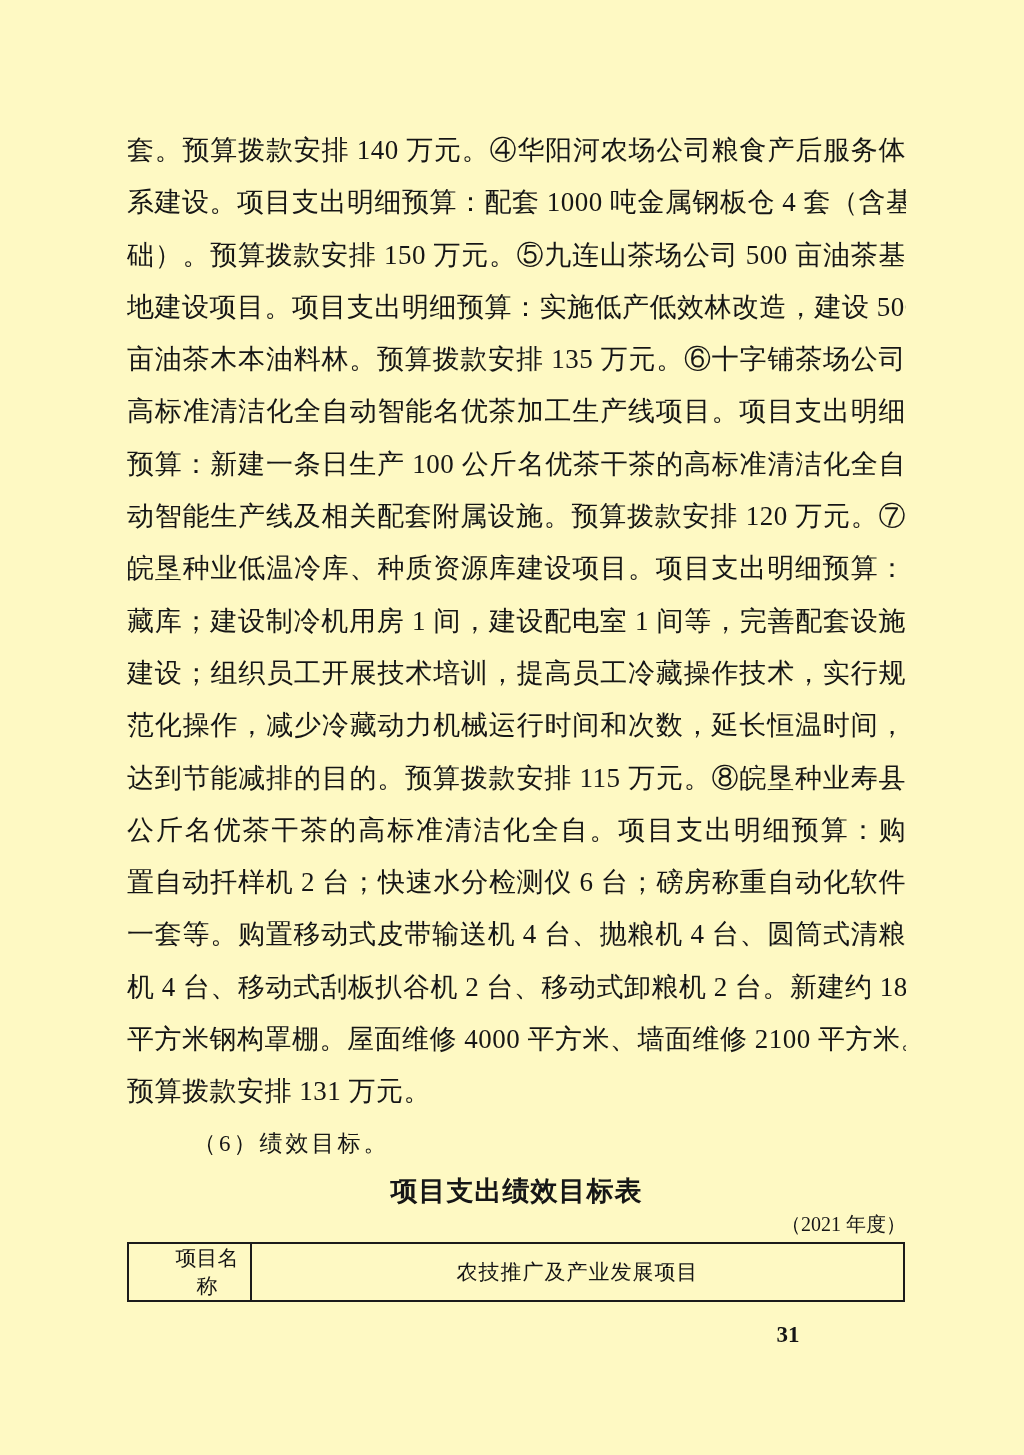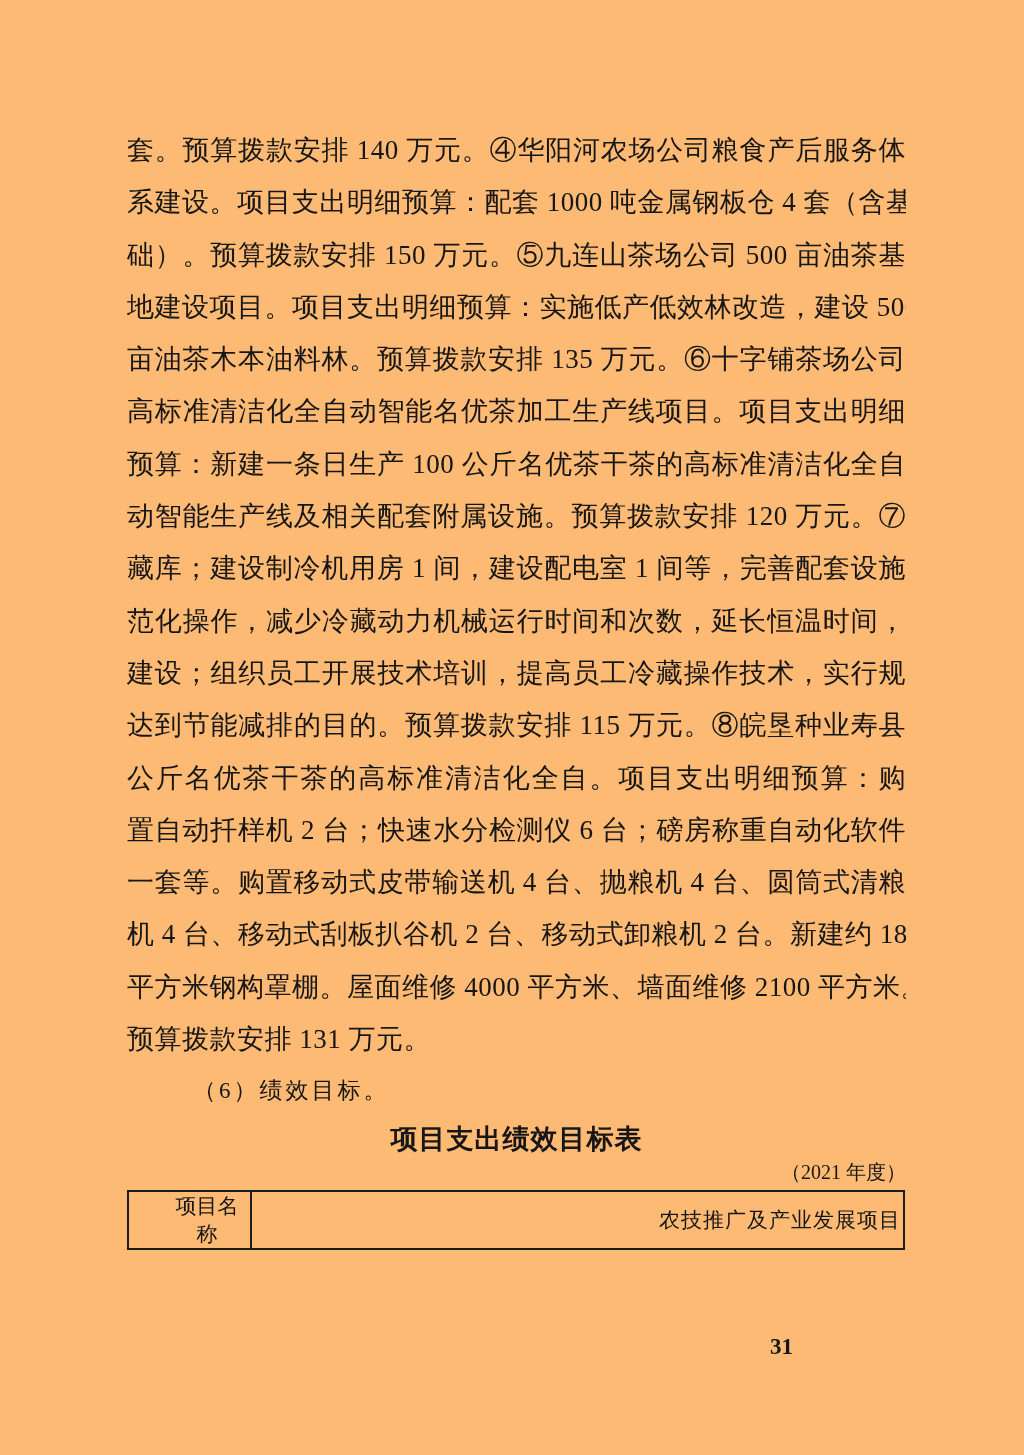--- a/index.html
+++ b/index.html
@@ -5,21 +5,21 @@
   html, body {
     margin: 0;
     padding: 0;
     background: #e8e8e8;
   }
   .page {
     position: relative;
     width: 1024px;
     height: 1455px;
     margin: 0 auto;
-    background: #fdba74;
+    background: #fef9c3;
     color: #161616;
     font-family: "Liberation Serif", "DejaVu Serif", serif;
     overflow: hidden;
   }
   .content {
     position: absolute;
     left: 127px;
     top: 124px;
     width: 779px;
   }
@@ -71,53 +71,54 @@
     font-size: 21px;
     padding: 0 2px;
     vertical-align: middle;
   }
   .perf-table .cell-label {
     width: 82px;
     text-align: center;
     padding-left: 37px;
   }
   .perf-table .cell-value {
-    text-align: right;
+    text-align: center;
     letter-spacing: 1px;
   }
   .page-number {
     position: absolute;
     left: 770px;
     top: 1322px;
     width: 36px;
+    text-align: center;
     font-size: 23px;
     font-weight: bold;
     font-family: "Liberation Serif", "DejaVu Serif", serif;
-    margin-top: 12px;
   }
 </style>
 </head>
 <body>
 
 <div class="page">
 
   <div class="content">
 
     <div class="body-text">
         <div class="body-line">套。预算拨款安排 140 万元。④华阳河农场公司粮食产后服务体</div>
         <div class="body-line">系建设。项目支出明细预算：配套 1000 吨金属钢板仓 4 套（含基</div>
         <div class="body-line">础）。预算拨款安排 150 万元。⑤九连山茶场公司 500 亩油茶基</div>
         <div class="body-line">地建设项目。项目支出明细预算：实施低产低效林改造，建设 500</div>
         <div class="body-line">亩油茶木本油料林。预算拨款安排 135 万元。⑥十字铺茶场公司</div>
         <div class="body-line">高标准清洁化全自动智能名优茶加工生产线项目。项目支出明细</div>
         <div class="body-line">预算：新建一条日生产 100 公斤名优茶干茶的高标准清洁化全自</div>
         <div class="body-line">动智能生产线及相关配套附属设施。预算拨款安排 120 万元。⑦</div>
+        <div class="body-line">皖垦种业低温冷库、种质资源库建设项目。项目支出明细预算：</div>
         <div class="body-line">藏库；建设制冷机用房 1 间，建设配电室 1 间等，完善配套设施</div>
+        <div class="body-line">建设；组织员工开展技术培训，提高员工冷藏操作技术，实行规</div>
         <div class="body-line">范化操作，减少冷藏动力机械运行时间和次数，延长恒温时间，</div>
-        <div class="body-line">建设；组织员工开展技术培训，提高员工冷藏操作技术，实行规</div>
         <div class="body-line">达到节能减排的目的。预算拨款安排 115 万元。⑧皖垦种业寿县</div>
         <div class="body-line">公斤名优茶干茶的高标准清洁化全自。项目支出明细预算：购</div>
         <div class="body-line">置自动扦样机 2 台；快速水分检测仪 6 台；磅房称重自动化软件</div>
         <div class="body-line">一套等。购置移动式皮带输送机 4 台、抛粮机 4 台、圆筒式清粮</div>
         <div class="body-line">机 4 台、移动式刮板扒谷机 2 台、移动式卸粮机 2 台。新建约 1800</div>
         <div class="body-line">平方米钢构罩棚。屋面维修 4000 平方米、墙面维修 2100 平方米。</div>
         <div class="body-line line-last">预算拨款安排 131 万元。</div>
       </div>
 
     <div class="section-heading">（6）绩效目标。</div>

